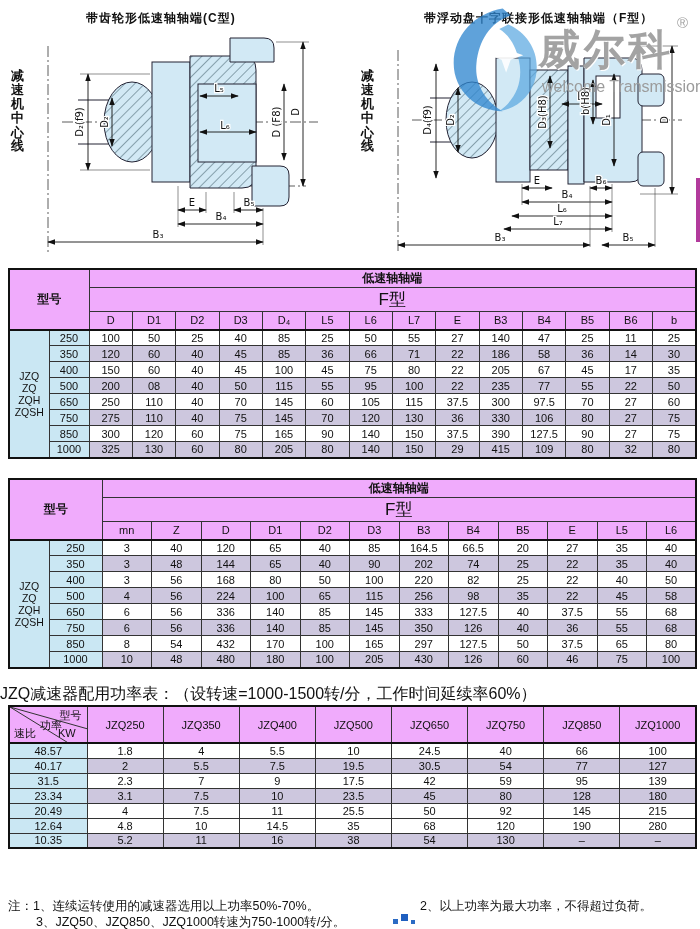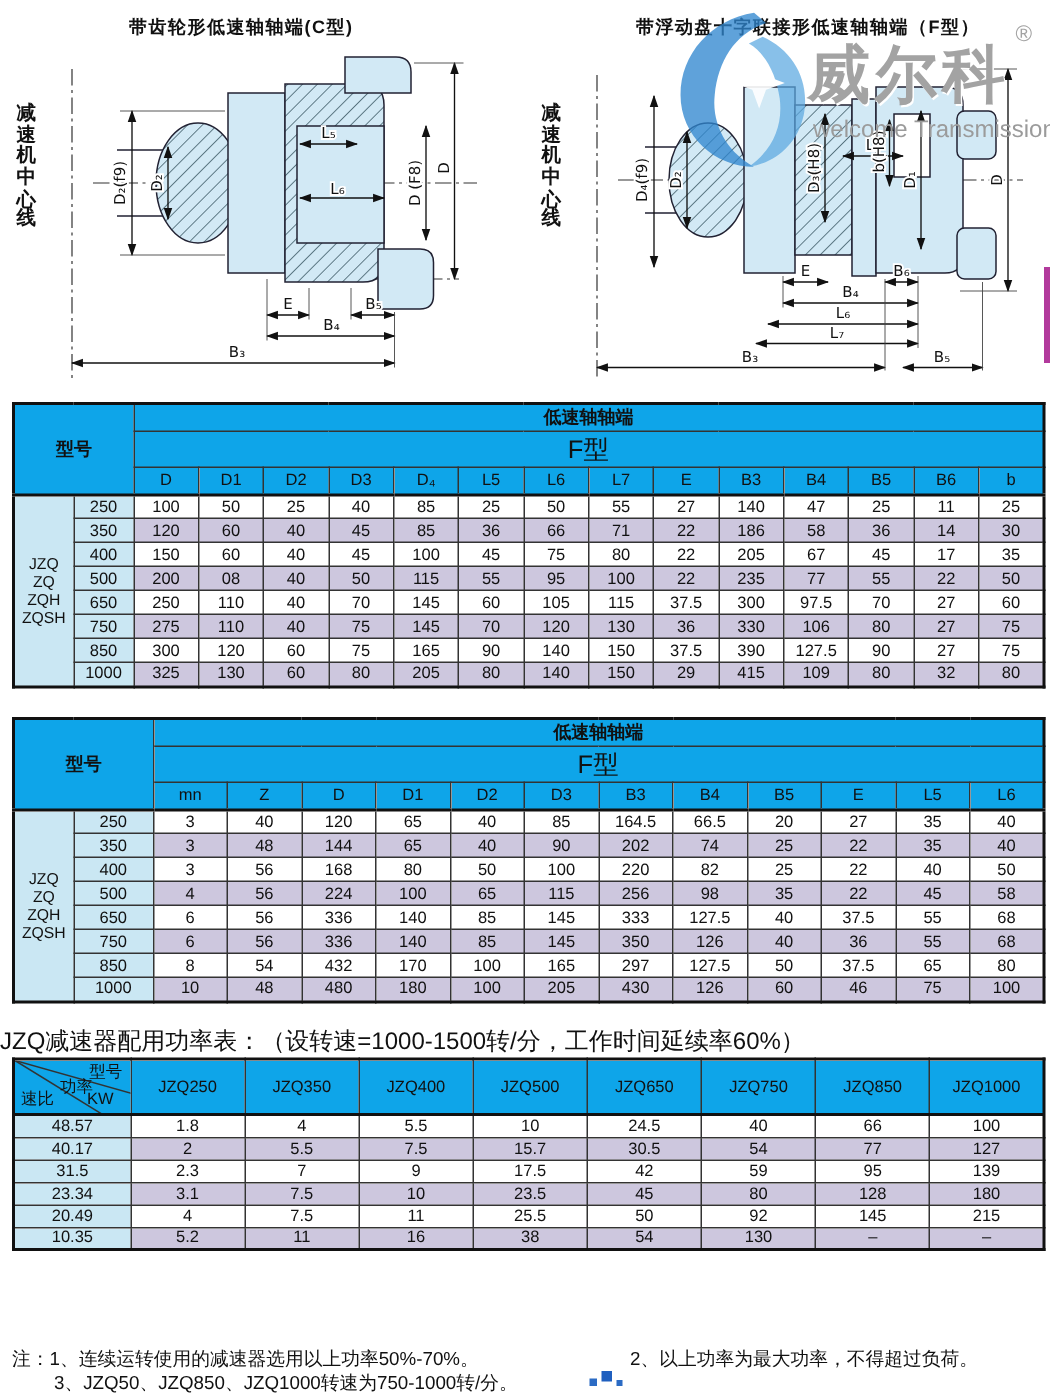--- a/index.html
+++ b/index.html
@@ -27,21 +27,21 @@
   .wm-reg{font-size:15px;vertical-align:top;position:relative;top:-8px;left:4px;font-weight:normal}
   .wm-sub{position:absolute;left:110px;top:76px;color:#9b9b9b;font-size:16px;white-space:nowrap}
 
   .edge-strip{position:absolute;right:0;top:178px;width:4px;height:64px;background:#b23a9c}
   .bottom-mark{position:absolute;left:392px;top:912px}
 
   
   table{position:absolute;border-collapse:collapse;table-layout:fixed;background:#fff;border:2px solid #111}
   th,td{border:1px solid #333;text-align:center;vertical-align:middle;font-weight:normal;
         overflow:hidden;white-space:nowrap;padding:0;font-size:11px}
-  .blue{background:#0ea5e9}
+  .blue{background:#f0abfc}
   tr.alt td.val{background:#cdc7de}
   td.size,td.model,td.ratio{background:#cae7f3}
   tbody tr:first-child td{border-top:2px solid #111}
 
   #table1,#table2{left:8px;width:689px}
   #table1{top:268px}
   #table2{top:478px}
   #table1 td,#table2 td{height:16px}
   #table1 thead tr.grp th,#table2 thead tr.grp th{height:16px}
   #table1 thead tr.typ th,#table2 thead tr.typ th{height:15px}
@@ -614,21 +614,21 @@
         <td class="val">24.5</td>
         <td class="val">40</td>
         <td class="val">66</td>
         <td class="val">100</td>
       </tr>
       <tr class="alt">
         <td class="ratio">40.17</td>
         <td class="val">2</td>
         <td class="val">5.5</td>
         <td class="val">7.5</td>
-        <td class="val">15.7</td>
+        <td class="val">19.5</td>
         <td class="val">30.5</td>
         <td class="val">54</td>
         <td class="val">77</td>
         <td class="val">127</td>
       </tr>
       <tr>
         <td class="ratio">31.5</td>
         <td class="val">2.3</td>
         <td class="val">7</td>
         <td class="val">9</td>
@@ -653,20 +653,31 @@
         <td class="ratio">20.49</td>
         <td class="val">4</td>
         <td class="val">7.5</td>
         <td class="val">11</td>
         <td class="val">25.5</td>
         <td class="val">50</td>
         <td class="val">92</td>
         <td class="val">145</td>
         <td class="val">215</td>
       </tr>
+      <tr>
+        <td class="ratio">12.64</td>
+        <td class="val">4.8</td>
+        <td class="val">10</td>
+        <td class="val">14.5</td>
+        <td class="val">35</td>
+        <td class="val">68</td>
+        <td class="val">120</td>
+        <td class="val">190</td>
+        <td class="val">280</td>
+      </tr>
       <tr class="alt">
         <td class="ratio">10.35</td>
         <td class="val">5.2</td>
         <td class="val">11</td>
         <td class="val">16</td>
         <td class="val">38</td>
         <td class="val">54</td>
         <td class="val">130</td>
         <td class="val">–</td>
         <td class="val">–</td>

